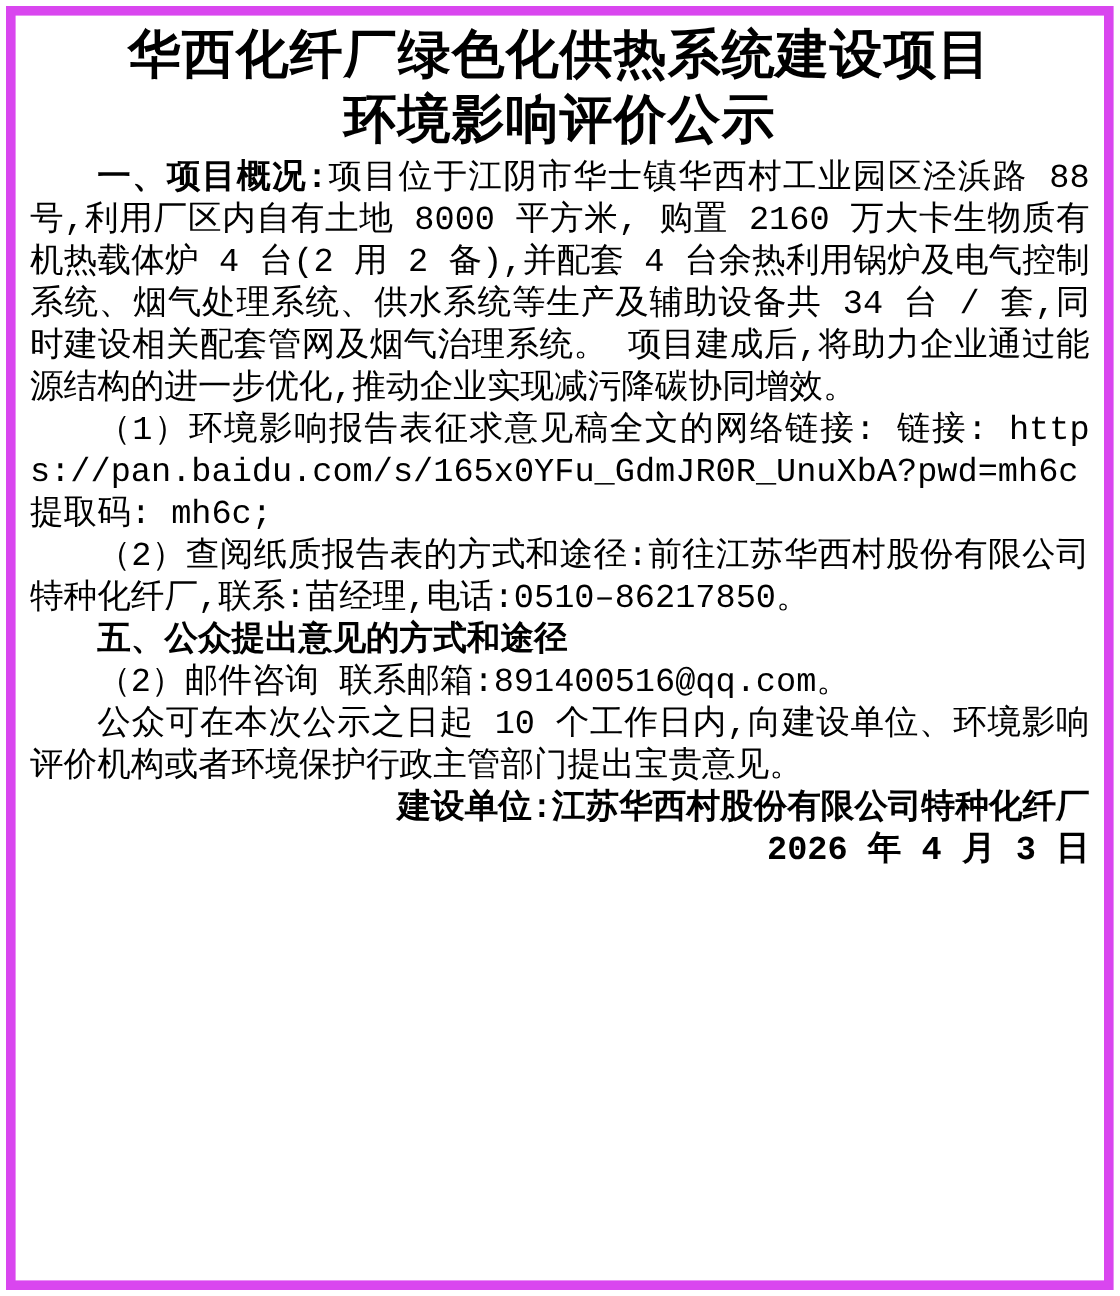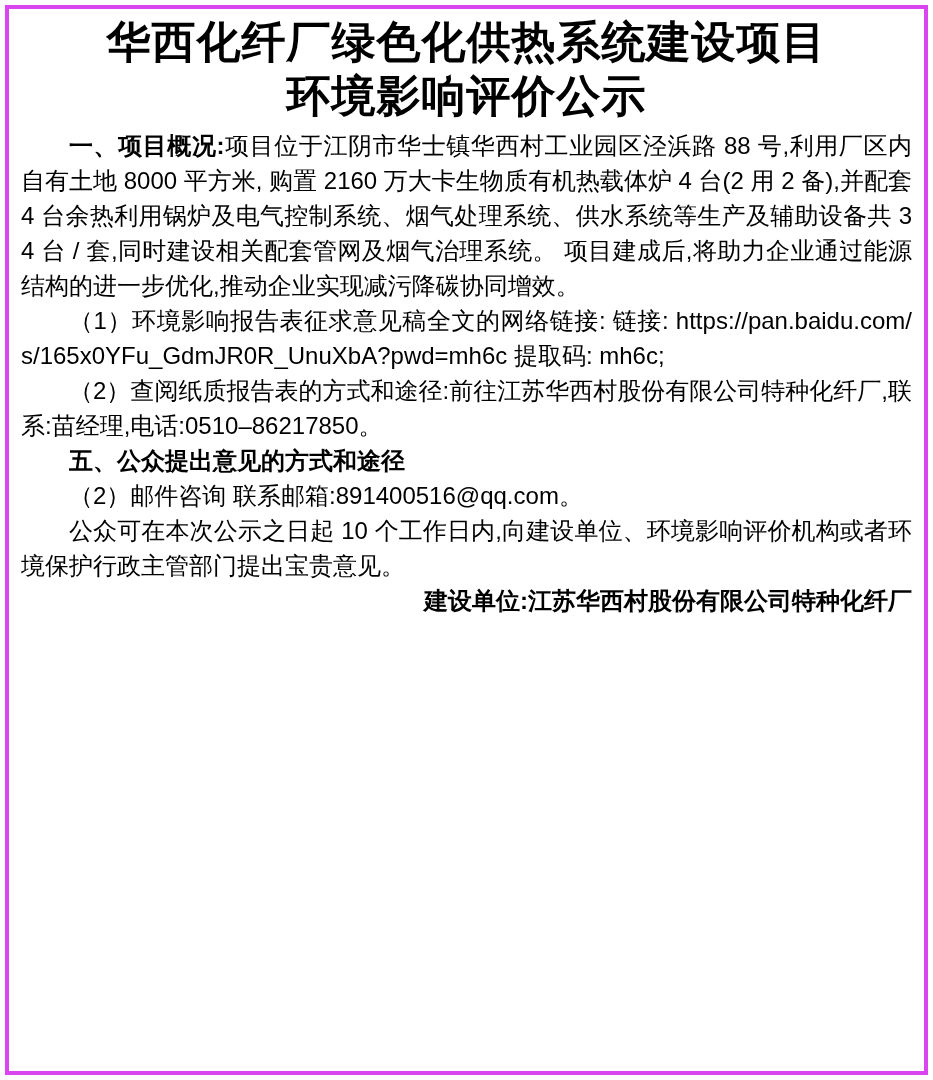--- a/index.html
+++ b/index.html
@@ -12,43 +12,44 @@
     height: 1080px;
     box-sizing: border-box;
     padding: 5px;
     background: #ffffff;
     font-family: "Liberation Sans", "DejaVu Sans", sans-serif;
     color: #000000;
   }
   .frame {
     box-sizing: border-box;
     height: 100%;
-    border: 4px solid #d946ef;
+    border: 8px solid #d946ef;
     padding: 4px 12px 8px 12px;
     overflow: hidden;
   }
   .title {
     margin: 2px 0 6px 0;
     text-align: center;
     font-size: 44px;
     font-weight: 700;
     line-height: 1.22;
     letter-spacing: 1px;
   }
   .title .tline {
     display: block;
   }
   .para {
     margin: 0;
-    font-size: 24px;
+    font-size: 28px;
     line-height: 35px;
     text-align: justify;
     text-indent: 2em;
     word-break: break-all;
     font-weight: 400;
+    font-family: Liberation Mono, monospace;
   }
   .b {
     font-weight: 700;
   }
   .right {
     text-align: right;
     text-indent: 0;
   }
 </style>
 </head>
@@ -74,15 +75,16 @@
     <p class="para b">五、公众提出意见的方式和途径</p>
 
 
     <p class="para">（2）邮件咨询 联系邮箱:891400516@qq.com。</p>
 
 
     <p class="para">公众可在本次公示之日起 10 个工作日内,向建设单位、环境影响评价机构或者环境保护行政主管部门提出宝贵意见。</p>
 
     <p class="para right b">建设单位:江苏华西村股份有限公司特种化纤厂</p>
 
+    <p class="para right b">2026 年 4 月 3 日</p>
 
   </div>
 </div>
 
 </body></html>

